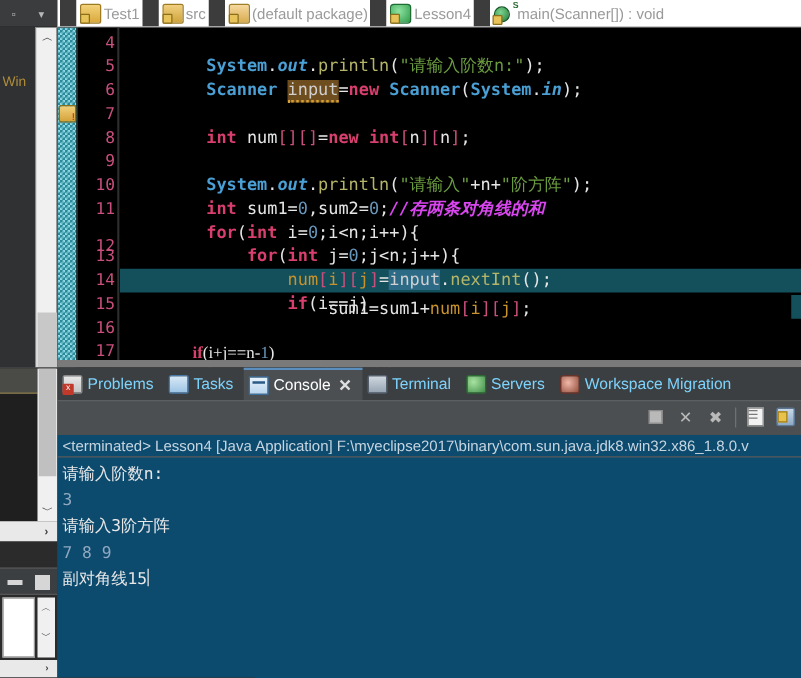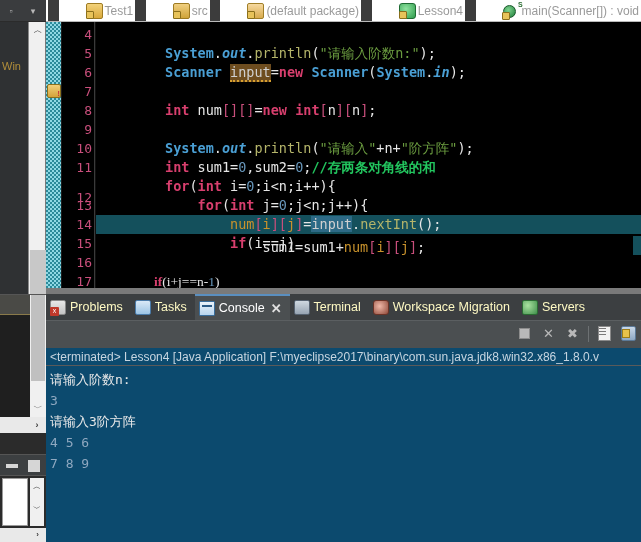--- a/index.html
+++ b/index.html
@@ -166,21 +166,21 @@
   
   .breadcrumb {
     position: absolute; left: 46px; top: 0;
     width: 595px; height: 22px;
     background: #ffffff;
     border-bottom: 1px solid #b9b9b9;
     display: flex; align-items: center;
     padding-left: 2px;
     overflow: hidden;
   }
-  .bc-item { display: flex; align-items: center; height: 22px; padding-left: 24px; }
+  .bc-item { display: flex; align-items: center; height: 22px; }
   .bc-sep-box {
     width: 13px; height: 22px;
     background: #3c3c3c;
     display: flex; align-items: center; justify-content: center;
   }
   .bc-sep-box .tri { border-left-color: #ffffff; }
   .bc-label {
     color: #9a9a9a;
     font-size: 12px;
     padding: 0 2px 0 2px;
@@ -272,21 +272,21 @@
     position: absolute; left: 0; right: 0;
     height: 19px; line-height: 19px;
     padding-left: 4px;
   }
   .code-line.hl { background: #14505c; }
   .kwr  { color: #d83f6e; font-weight: bold; }
   .cls  { color: #4a9fd4; font-weight: bold; }
   .str  { color: #6a9b3f; }
   .mth  { color: #b5b56a; }
   .num  { color: #6897bb; }
-  .cmt  { color: #22c55e; font-weight: bold; }
+  .cmt  { color: #d946ef; font-weight: bold; font-style: italic; }
   .pln  { color: #e6e6e6; }
   .sq   { color: #c94f7c; }
   .ital { font-style: italic; }
   .sel  { background: #2d6a86; }
   .selo { background: #6e4d1f; }
   .sqwave { border-bottom: 2px dotted #d8a030; }
   .fieldc { color: #c8922c; }
 
   
   .watermark {
@@ -318,21 +318,21 @@
     position: absolute; left: 0; top: 0;
     width: 595px; height: 26px;
     background: #3c3f41;
     display: flex; align-items: center;
     overflow: hidden;
   }
   .view-tab {
     display: flex; align-items: center;
     height: 26px;
     padding: 0 8px 0 4px;
-    color: #fef9c3;
+    color: #7dd3fc;
     font-size: 12.5px;
     white-space: nowrap;
   }
   .view-tab.active {
     background: #4b4f51;
     border-top: 2px solid #5a8fc0;
     color: #ffffff;
   }
   .vt-icon {
     width: 16px; height: 15px;
@@ -611,26 +611,26 @@
       <div class="view-tab active">
         <span class="vt-icon ic-console"></span>
         <span>Console</span>
         <span class="vt-close">✕</span>
       </div>
       <div class="view-tab">
         <span class="vt-icon ic-terminal"></span>
         <span>Terminal</span>
       </div>
       <div class="view-tab">
+        <span class="vt-icon ic-servers"></span>
+        <span>Servers</span>
+      </div>
+      <div class="view-tab">
         <span class="vt-icon ic-migration"></span>
         <span>Workspace Migration</span>
-      </div>
-      <div class="view-tab">
-        <span class="vt-icon ic-servers"></span>
-        <span>Servers</span>
       </div>
     </div>
 
     <div class="console-toolbar">
       <div class="ctb-icons">
         <div class="ctb-btn">
             <div class="ctb-sq"></div>
           </div>
         <div class="ctb-btn">✕</div>
         <div class="ctb-btn">✖</div>
@@ -643,19 +643,19 @@
           </div>
       </div>
     </div>
 
     <div class="console-area">
       <div class="console-header">&lt;terminated&gt; Lesson4 [Java Application] F:\myeclipse2017\binary\com.sun.java.jdk8.win32.x86_1.8.0.v</div>
       <div class="console-body">
         <div class="c-line c-out">请输入阶数n:</div>
         <div class="c-line c-in">3</div>
         <div class="c-line c-out">请输入3阶方阵</div>
-        <div class="c-line c-in">4 5 6</div>
         <div class="c-line c-in">7 8 9</div>
+        <div class="c-line c-out"><span>副对角线15</span><span class="caret"></span></div>
       </div>
     </div>
   </div>
 
 </div>
 
 </body></html>

